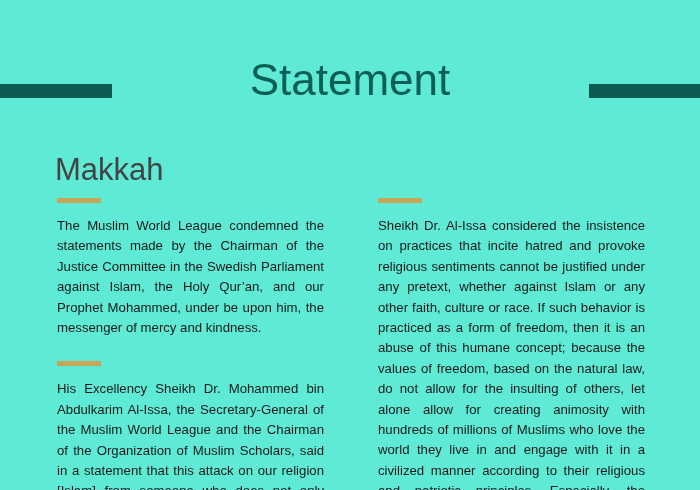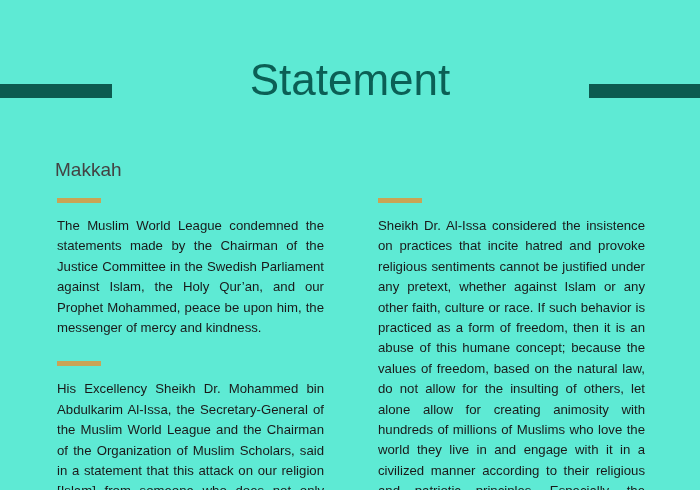--- a/index.html
+++ b/index.html
@@ -55,21 +55,21 @@
     letter-spacing: 0px;
     white-space: nowrap;
   }
 
   
   .location {
     position: absolute;
     left: 55px;
     top: 153px;
     color: #434343;
-    font-size: 19px;
+    font-size: 31px;
     font-weight: 400;
     line-height: 34px;
     white-space: nowrap;
   }
 
   
   .columns {
     position: absolute;
     left: 0;
     top: 198px;
@@ -121,21 +121,21 @@
   </div>
 
   <div class="location">Makkah</div>
 
   <div class="columns">
 
     <div class="col col-left">
 
       <div class="block">
         <div class="gold-rule"></div>
-        <p class="para">The Muslim World League condemned the statements made by the Chairman of the Justice Committee in the Swedish Parliament against Islam, the Holy Qur’an, and our Prophet Mohammed, peace be upon him, the messenger of mercy and kindness.</p>
+        <p class="para">The Muslim World League condemned the statements made by the Chairman of the Justice Committee in the Swedish Parliament against Islam, the Holy Qur’an, and our Prophet Mohammed, under be upon him, the messenger of mercy and kindness.</p>
       </div>
 
       <div class="block">
         <div class="gold-rule"></div>
         <p class="para">His Excellency Sheikh Dr. Mohammed bin Abdulkarim Al-Issa, the Secretary-General of the Muslim World League and the Chairman of the Organization of Muslim Scholars, said in a statement that this attack on our religion [Islam] from someone who does not only represent himself but is also a person of prominence not enjoying his position per the</p>
       </div>
 
     </div>
 
     <div class="col col-right">

